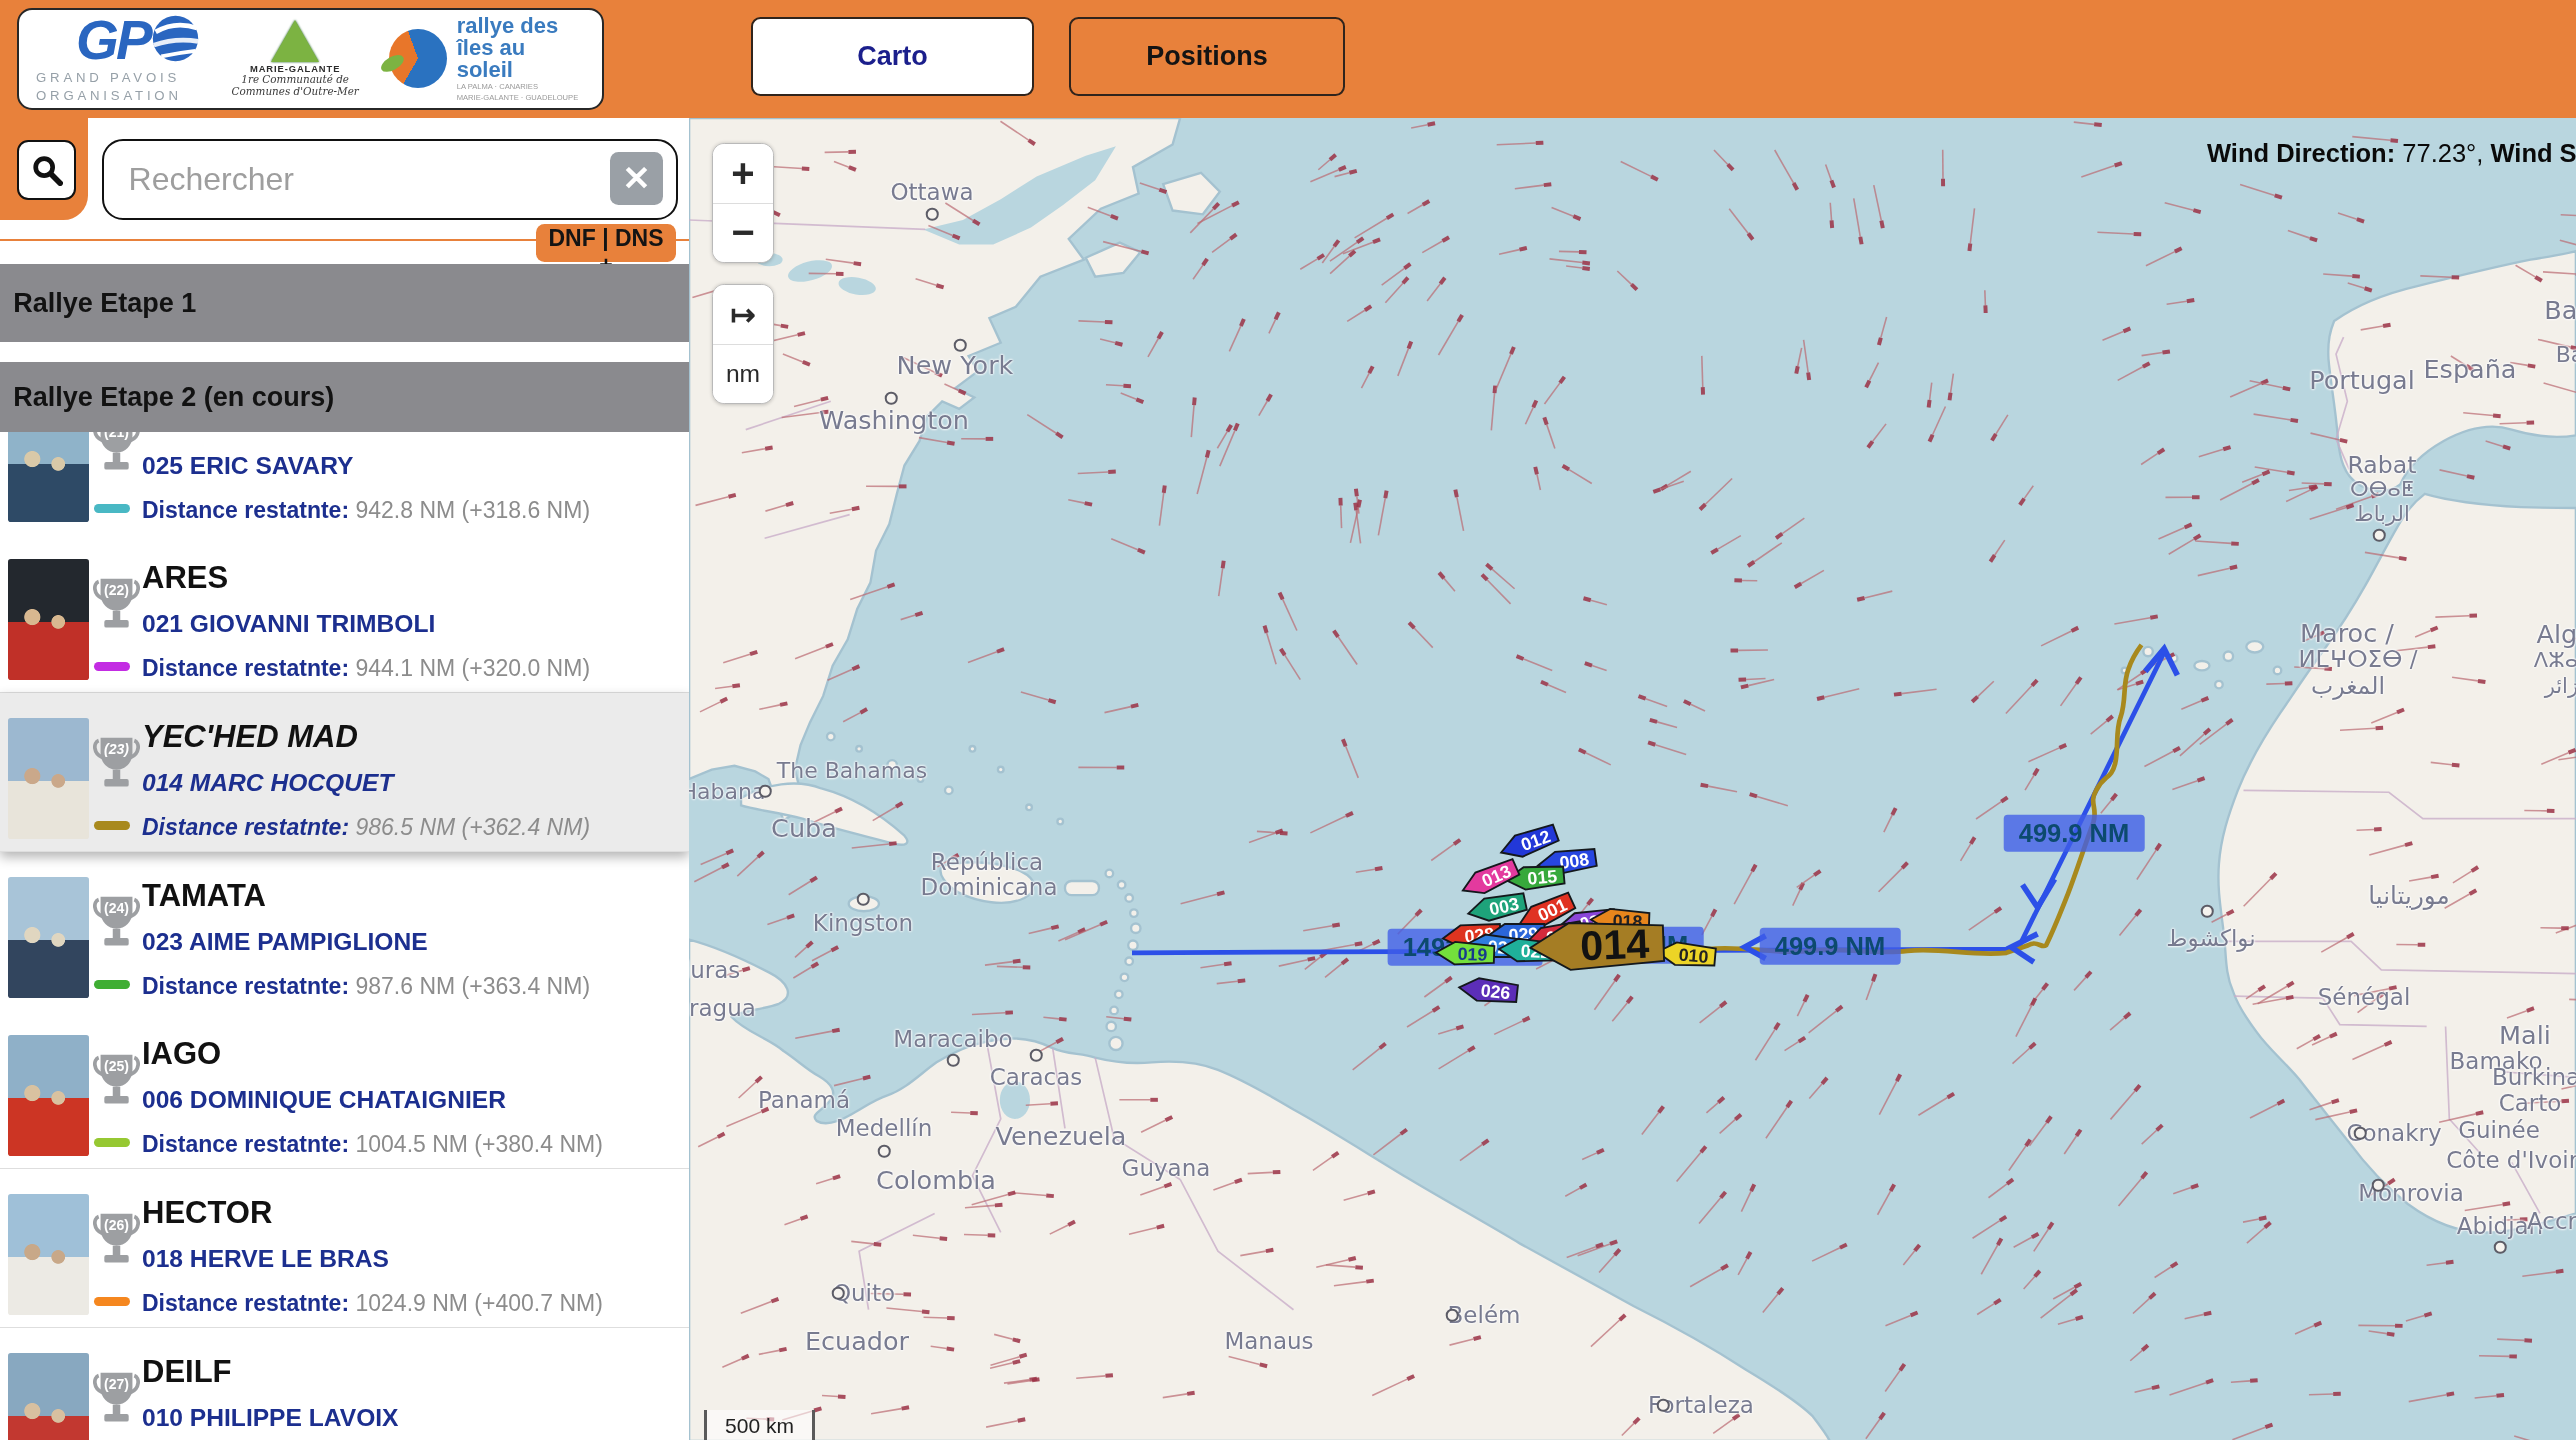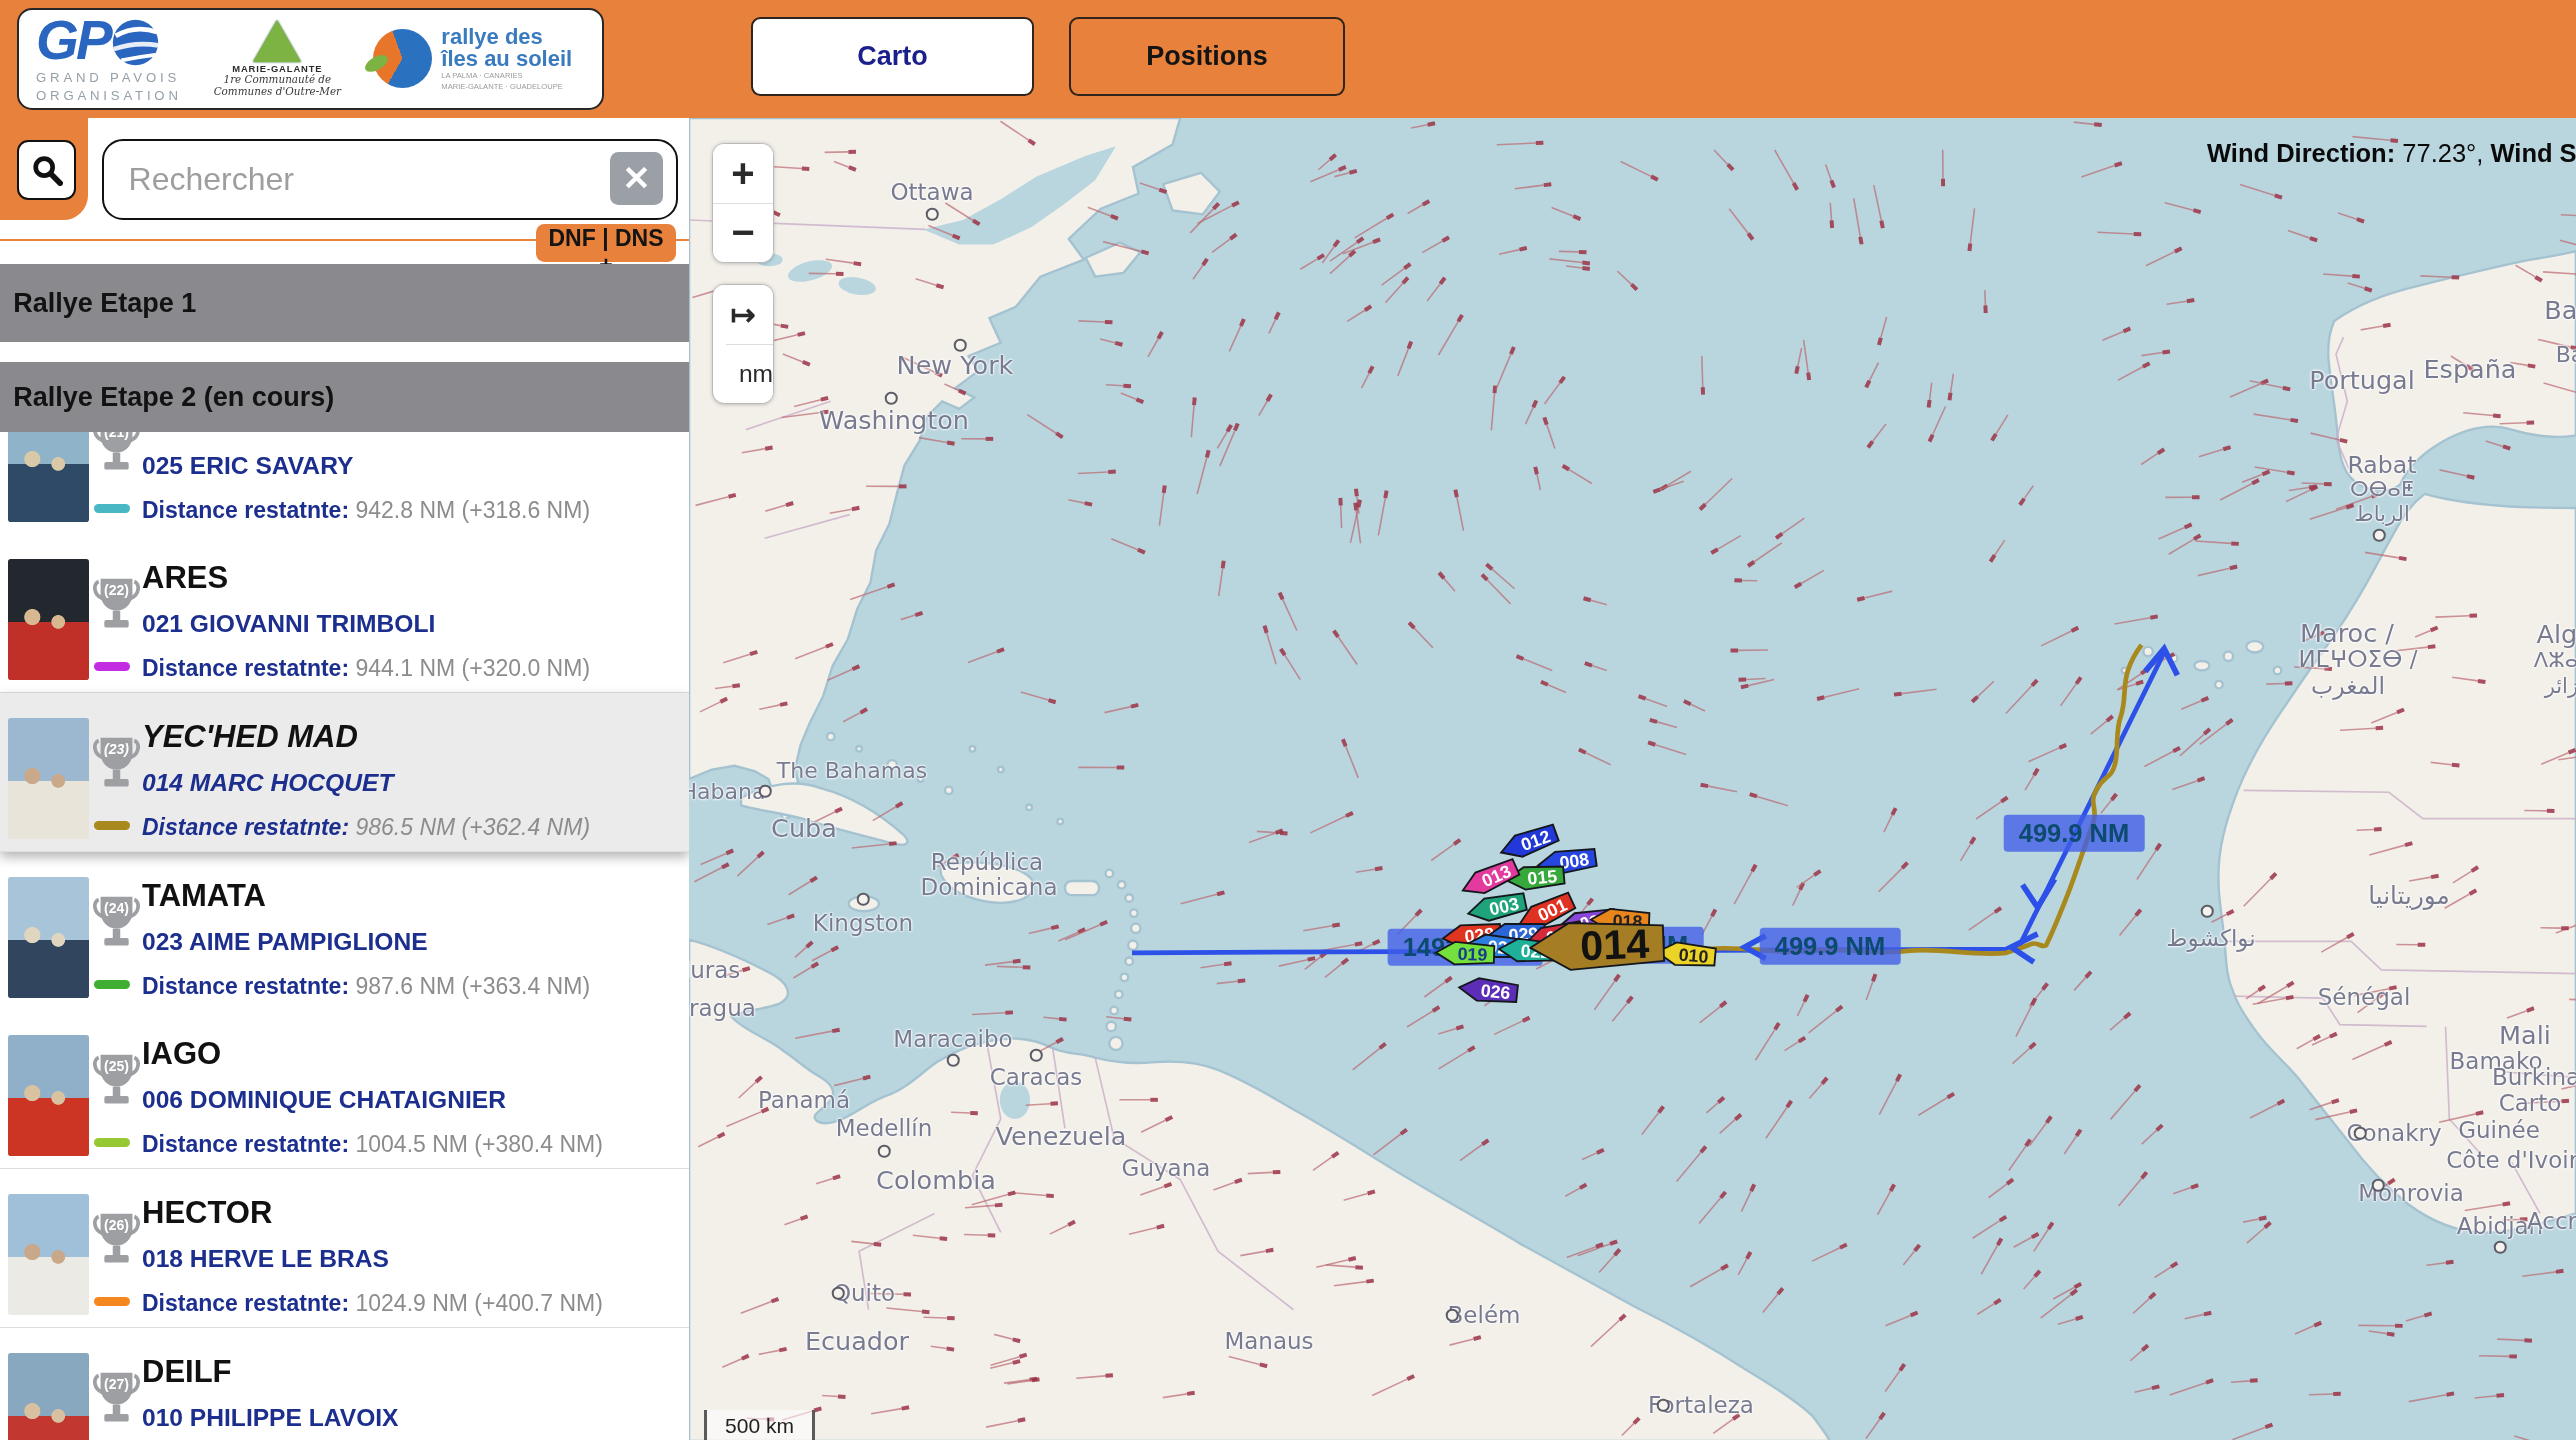--- a/index.html
+++ b/index.html
@@ -2,21 +2,21 @@
 <html style="font-size:15px"><head>
 <meta charset="utf-8">
 <style>
   html,body{margin:0;padding:0;background:#fff;}
   #app{position:relative;width:2576px;height:1441px;overflow:hidden;font-family:"Liberation Sans",sans-serif;}
 
   
   #header{position:absolute;left:0;top:0;width:2576px;height:118px;background:#e8813b;}
   #logo-box{position:absolute;left:17px;top:7.6px;width:587px;height:102px;background:#fff;border:2.8px solid #272727;border-radius:15px;display:flex;align-items:center;gap:24.6px;padding:0 17px;box-sizing:border-box;}
   .gpo-wrap{display:flex;flex-direction:column;align-items:flex-start;}
-  .gpo-top{display:flex;align-items:flex-end;}
+  .gpo-top{display:flex;align-items:flex-start;margin-left:40px;}
   .gpo-gp{font-size:55px;font-weight:bold;font-style:italic;color:#2a66c0;letter-spacing:-2.8px;line-height:1;}
   .gpo-sub{font-size:13.2px;letter-spacing:3.8px;color:#96a0a8;line-height:1.25;margin-top:1.9px;}
   .mg-wrap{display:flex;flex-direction:column;align-items:center;width:142px;}
   .mg-tri{width:0;height:0;border-left:24.6px solid transparent;border-right:24.6px solid transparent;border-bottom:42px solid #7cb342;filter:drop-shadow(0 0 0.9px #1b5e20);}
   .mg-name{font-size:9.4px;font-weight:bold;color:#2c2c2c;margin-top:0.9px;letter-spacing:0.9px;}
   .mg-script{font-family:"DejaVu Serif",serif;font-style:italic;font-size:10.4px;color:#3a3a3a;text-align:center;line-height:1.1;}
   .ris-wrap{display:flex;align-items:center;gap:9.4px;}
   .ris-circle{width:59px;height:59px;border-radius:50%;background:conic-gradient(from 210deg,#e8762a 0 130deg,#2a72c0 130deg 360deg);position:relative;}
   .ris-leaf{position:absolute;left:-9.4px;top:28px;width:24.6px;height:13.2px;background:#7cb342;border-radius:50% 50% 50% 50%;transform:rotate(-30deg);}
   .ris-text1{font-size:22px;font-weight:bold;color:#3a7bbf;line-height:1;letter-spacing:0px;}
@@ -53,21 +53,21 @@
   #map svg.layer{position:absolute;left:0;top:0;}
   .maplabel{position:absolute;transform:translate(-50%,-50%);color:#787b90;font-family:"DejaVu Sans",sans-serif;white-space:nowrap;text-shadow:0 0 2.8px #fff,0 0 2.8px #fff,0 0 1.9px #fff;z-index:3;}
   .mapmarker{position:absolute;width:8.5px;height:8.5px;border:2.8px solid #5c5c66;border-radius:50%;background:#f6f3ee;transform:translate(-50%,-50%);z-index:3;}
   .nm-pill{position:absolute;transform:translate(-50%,-50%);background:rgba(64,94,232,0.78);color:#0c4a6e;font-weight:bold;font-size:25.5px;padding:3.8px 15px;border-radius:4px;white-space:nowrap;z-index:5;}
   .boat-marker{position:absolute;z-index:6;cursor:pointer;}
   #wind-label{position:absolute;left:1518px;top:21px;font-size:25.5px;color:#0a0a0a;white-space:nowrap;z-index:8;}
   .ctl-group{position:absolute;left:23px;width:60px;background:#fff;border:1.9px solid #b9b9b9;border-radius:12.3px;overflow:hidden;z-index:9;box-shadow:0 0.9px 3.8px rgba(0,0,0,0.2);}
   .ctl-btn{width:100%;height:59px;background:#fff;border:none;font-size:40px;font-weight:bold;color:#2a2a2a;cursor:pointer;display:block;font-family:"Liberation Sans",sans-serif;}
   .ctl-btn+.ctl-btn{border-top:1.9px solid #ddd;}
   #ctl-measure{font-size:30px;}
-  #ctl-units{font-size:24.6px;font-weight:normal;margin-left:13px;}
+  #ctl-units{font-size:24.6px;font-weight:normal;}
   #scale-box{position:absolute;left:15px;top:1292px;width:111px;height:38px;background:rgba(255,255,255,0.55);border-left:3.8px solid #5a5a5a;border-right:3.8px solid #5a5a5a;text-align:center;font-size:21px;color:#222;padding-top:3.8px;box-sizing:border-box;z-index:9;}
 </style>
 </head>
 <body>
 
 <div id="app">
 
   <div id="header">
     <div id="logo-box">
       <div class="gpo-wrap">

